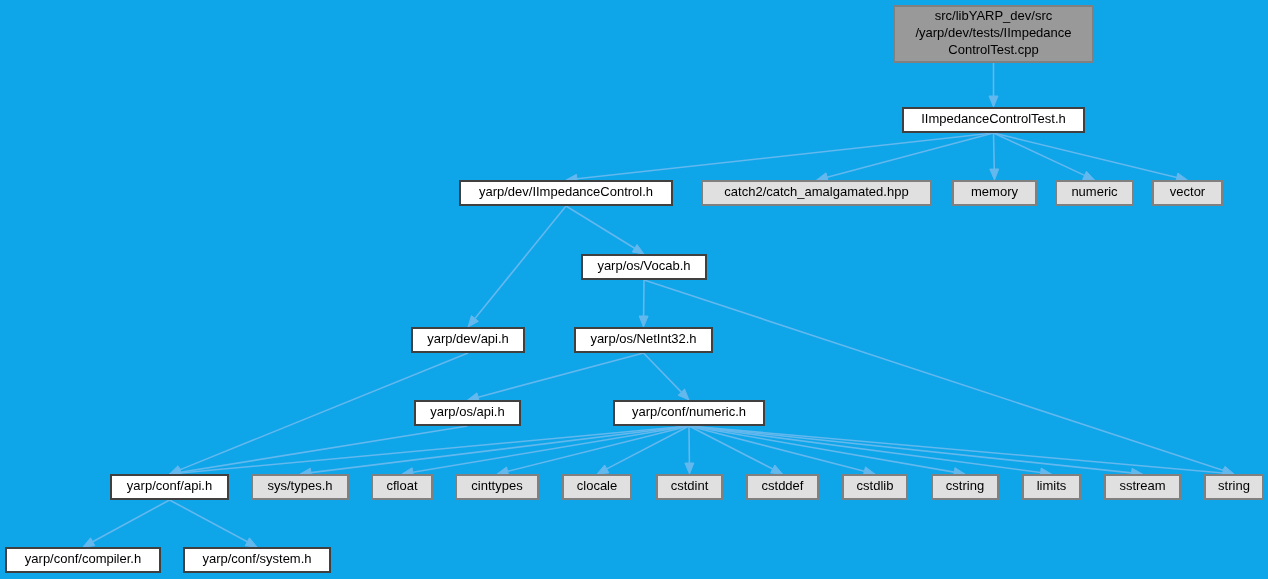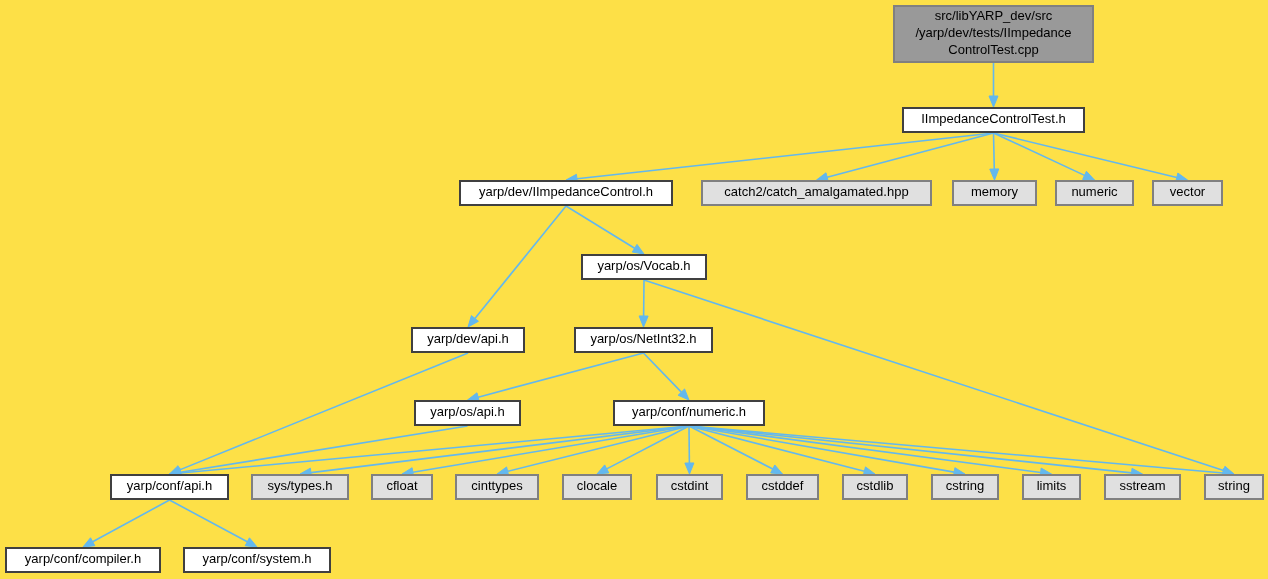--- a/index.html
+++ b/index.html
@@ -4,21 +4,21 @@
 <style>
   html, body {
     margin: 0;
     padding: 0;
     background: #000000;
   }
   #graph-root {
     position: relative;
     width: 1268px;
     height: 579px;
-    background: #fde047;
+    background: #0ea5e9;
     overflow: hidden;
     font-family: "Liberation Sans", sans-serif;
   }
   #graph-svg {
     position: absolute;
     left: 0;
     top: 0;
     width: 1268px;
     height: 579px;
     display: block;

